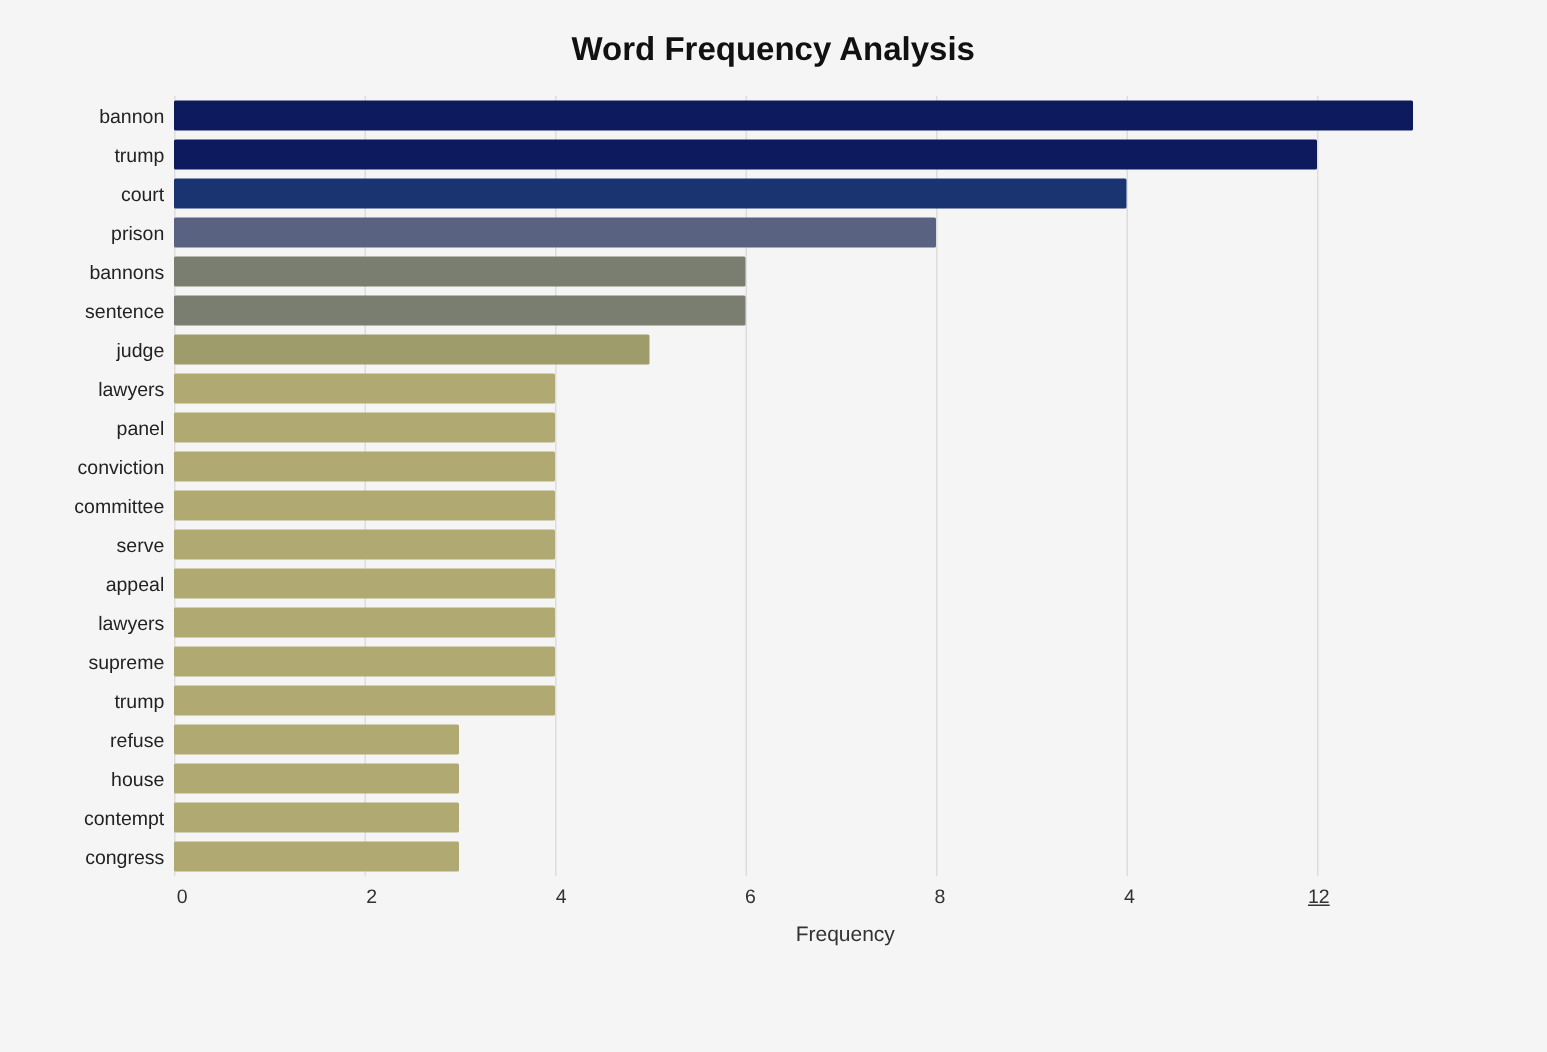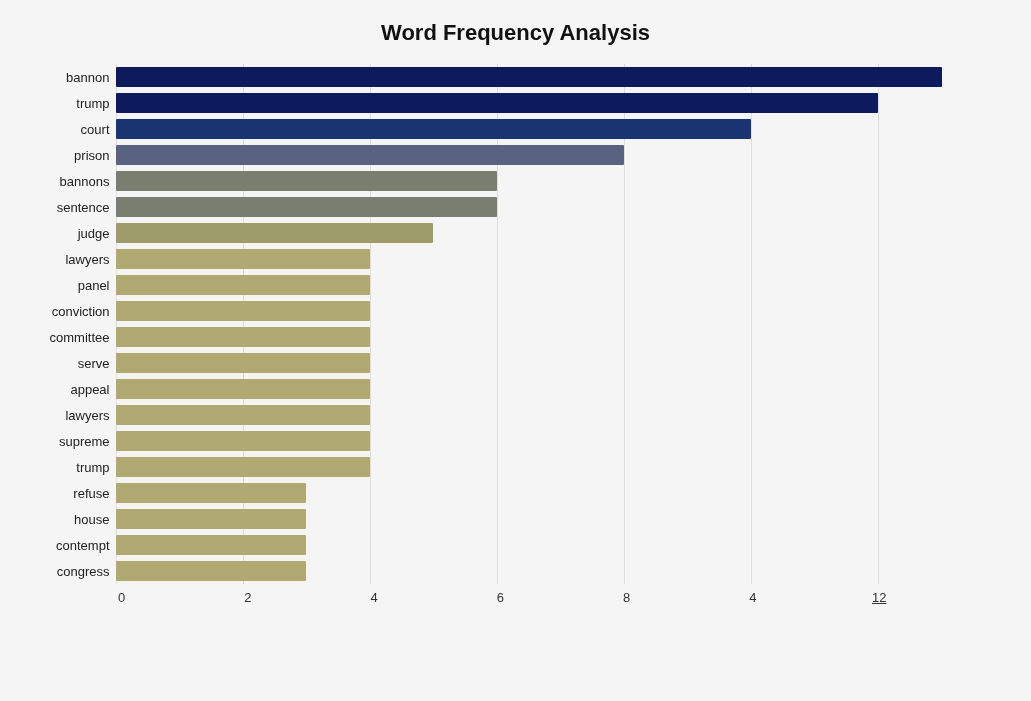--- a/index.html
+++ b/index.html
@@ -209,13 +209,14 @@
   </div>
   <div class="x-axis" id="x-axis" style="position: relative; height: 20px;">
       <div class="x-tick" style="position: absolute; left: calc(0% - 8px); width: 16px;">0</div>
       <div class="x-tick" style="position: absolute; left: calc(14.2857% - 8px); width: 16px;">2</div>
       <div class="x-tick" style="position: absolute; left: calc(28.5714% - 8px); width: 16px;">4</div>
       <div class="x-tick" style="position: absolute; left: calc(42.8571% - 8px); width: 16px;">6</div>
       <div class="x-tick" style="position: absolute; left: calc(57.1429% - 8px); width: 16px;">8</div>
       <div class="x-tick" style="position: absolute; left: calc(71.4286% - 8px); width: 16px;">4</div>
       <div class="x-tick" style="position: absolute; left: calc(85.7143% - 8px); width: 16px; text-decoration: underline;">12</div>
     </div>
+  <div class="x-label">Frequency</div>
 </div>
 
 </body></html>

